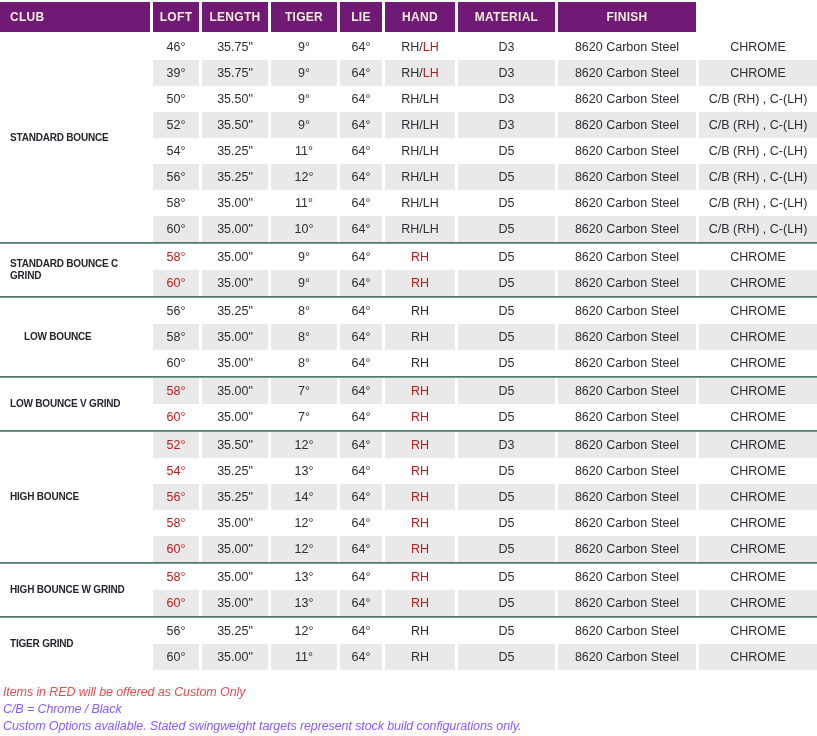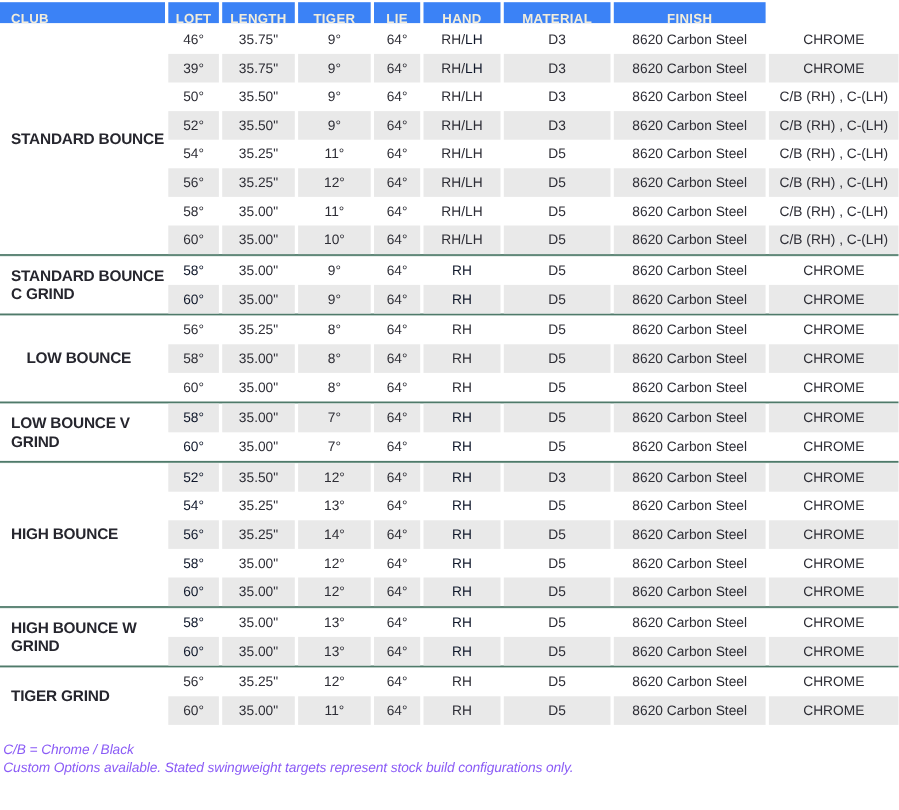--- a/index.html
+++ b/index.html
@@ -18,54 +18,54 @@
 
   
   .thead, .group {
     display: grid;
     grid-template-columns: 150px 46px 66px 66px 42px 70px 97px 138px 118px;
     column-gap: 3px;
   }
 
   .thead { margin-bottom: 2px; }
   .th {
-    background: #3b82f6;
+    background: #701a75;
     color: #F2EDDB;
     font-weight: 700;
     font-size: 12px;
     letter-spacing: 0.3px;
-    height: 19px;
+    height: 30px;
     line-height: 30px;
     text-align: center;
     white-space: nowrap;
   }
   .th-club { text-align: left; padding-left: 10px; }
 
   .group { grid-auto-rows: 26px; }
   .club-cell {
     grid-column: 1;
     display: flex;
     align-items: center;
     padding-left: 10px;
     font-weight: 700;
-    font-size: 14px;
+    font-size: 10px;
     letter-spacing: -0.2px;
     line-height: 1.25;
     color: #26262E;
   }
   .cell {
     height: 26px;
     line-height: 26px;
     text-align: center;
     font-size: 12.5px;
     white-space: nowrap;
     overflow: hidden;
   }
   .cell.shaded { background: #E9E9E9; }
-  .red { color: #0f172a; }
+  .red { color: #b91c1c; }
 
   .sep {
     height: 2px;
     background: linear-gradient(to bottom, #4F7A6A 0%, #4F7A6A 55%, #AFC6BD 100%);
   }
 
   .footnotes {
     margin-top: 14px;
     padding-left: 3px;
     font-style: italic;
@@ -307,17 +307,18 @@
         <div class="cell shaded">11°</div>
         <div class="cell shaded">64°</div>
         <div class="cell shaded"><span>RH</span></div>
         <div class="cell shaded">D5</div>
         <div class="cell shaded">8620 Carbon Steel</div>
         <div class="cell shaded">CHROME</div>
       </div>
     </div>
 
   <div class="footnotes">
+    <div class="fn fn-red">Items in RED will be offered as Custom Only</div>
     <div class="fn">C/B = Chrome / Black</div>
     <div class="fn">Custom Options available. Stated swingweight targets represent stock build configurations only.</div>
   </div>
 
 </div>
 
 </body></html>

